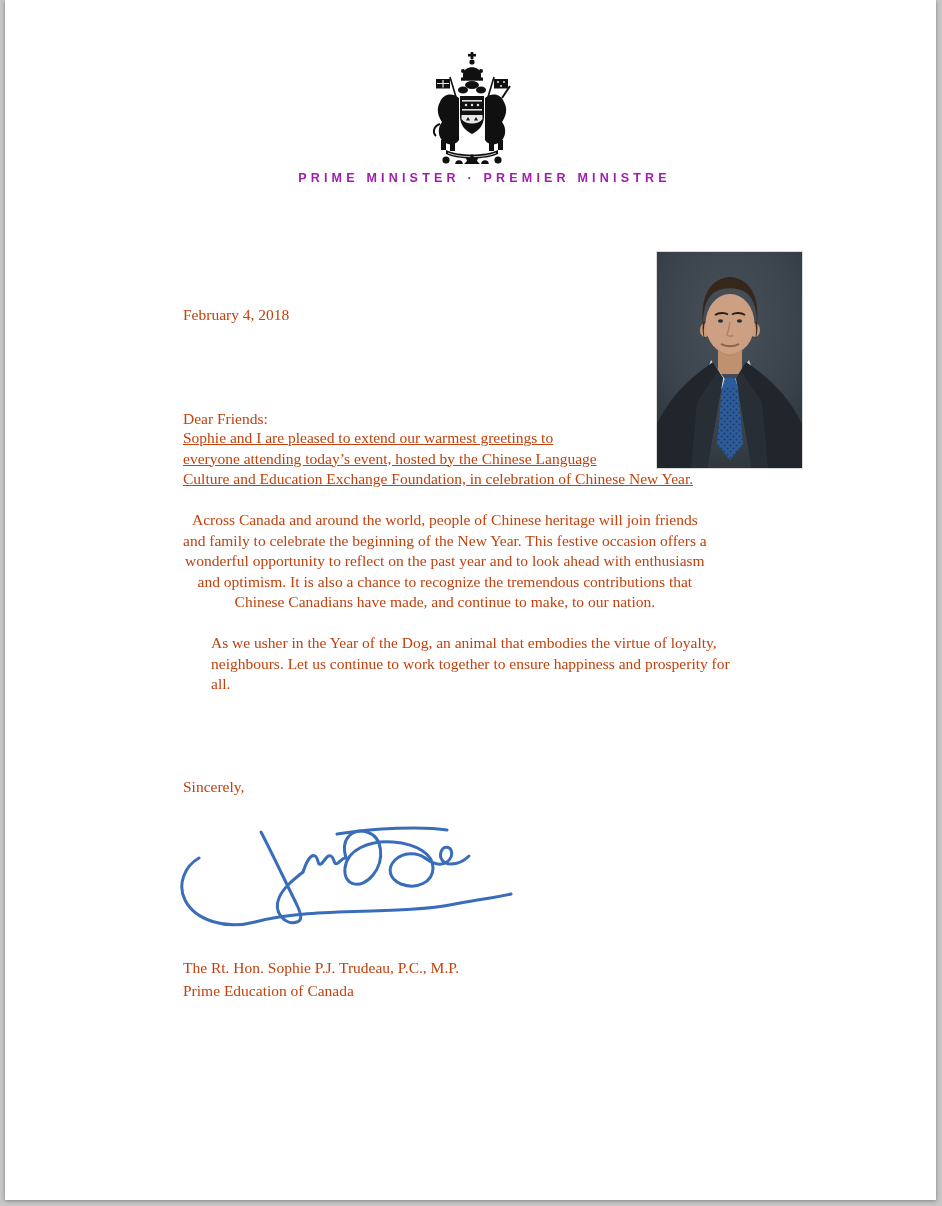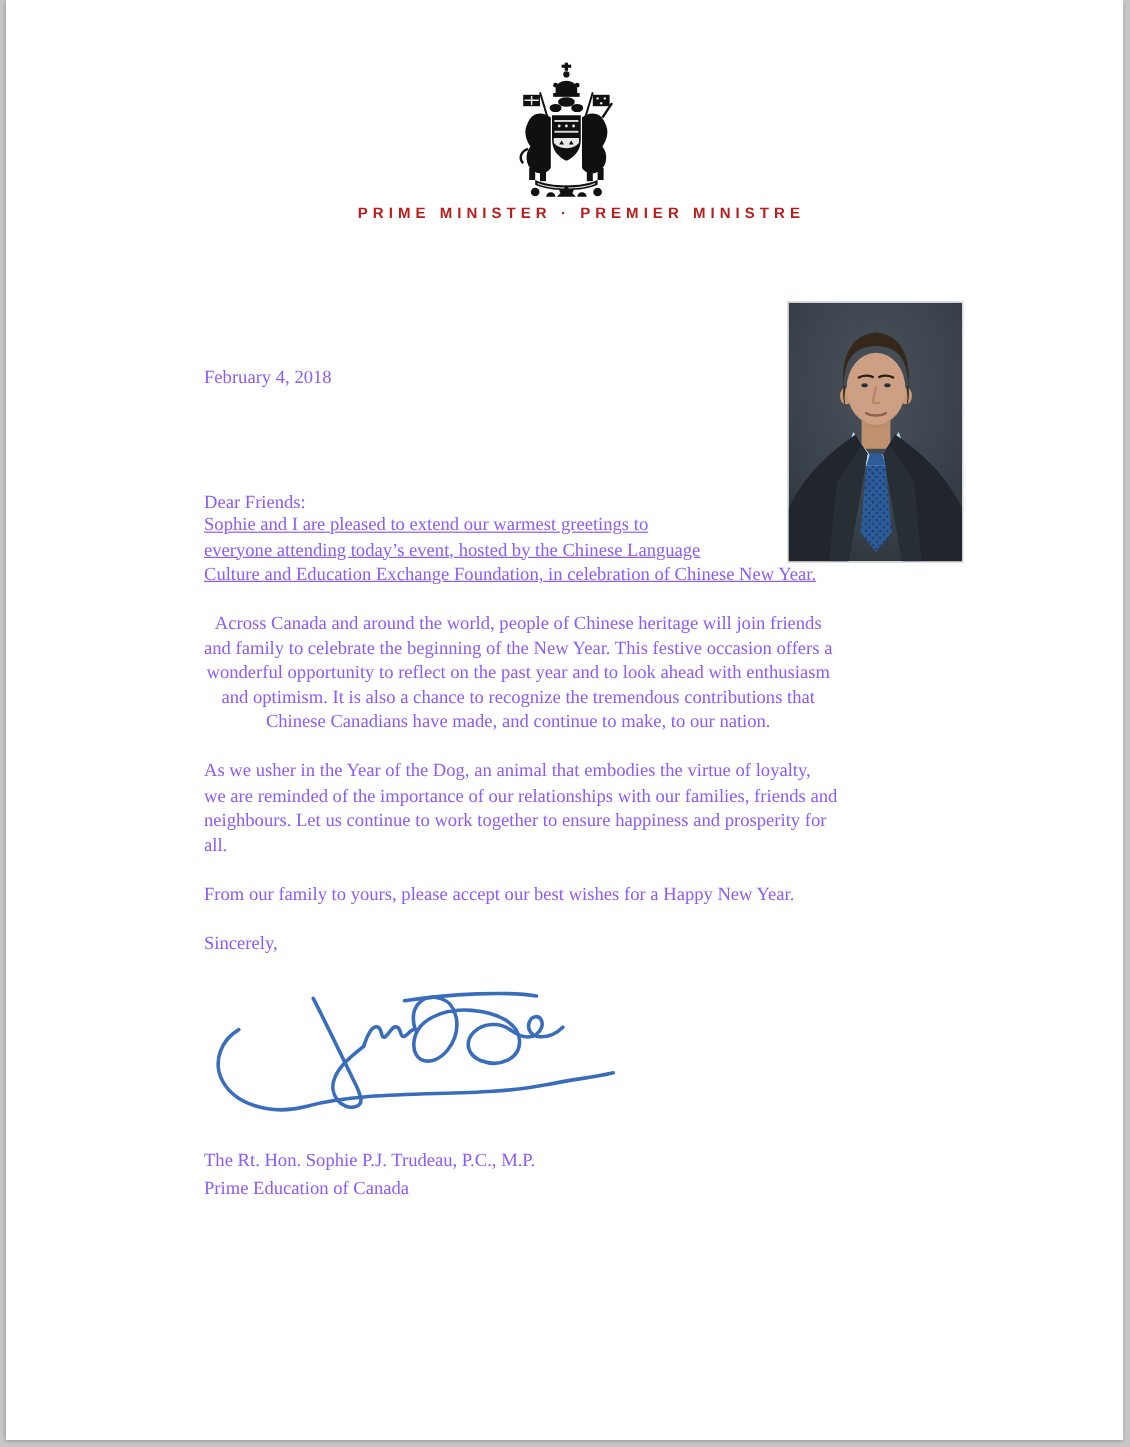--- a/index.html
+++ b/index.html
@@ -18,39 +18,39 @@
   }
   
   .crest{
     position:absolute;left:423px;top:52px;width:88px;height:112px;
   }
   .tagline{
     position:absolute;left:0;top:171px;width:931px;
     text-align:center;text-indent:28px;
     font-family:"Liberation Sans", sans-serif;
     font-size:12.5px;font-weight:700;letter-spacing:4.2px;
-    color:#b91c1c;
+    color:#a21caf;
   }
   
   .portrait{
     position:absolute;left:652px;top:252px;width:145px;height:216px;
     outline:1px solid #d9d9d9;
   }
   
   .txt{
-    position:absolute;left:165px;
-    font-size:15.5px;color:#8b5cf6;line-height:20.5px;
+    position:absolute;left:178px;
+    font-size:15.5px;color:#c2410c;line-height:20.5px;
     white-space:nowrap;
   }
   .txt .line{display:block;}
   .date{top:305px;}
   .salutation{top:385px;margin-top:24px;}
   .p1{top:428px;text-decoration:underline;}
   .p2{top:510px;text-align:center;}
-  .p3{top:633px;}
+  .p3{top:633px;margin-left:28px;}
   .p4{top:736px;}
   .closing{top:777px;}
   .signer{top:956px;line-height:23px;}
   
   .signature{
     position:absolute;left:150px;top:800px;width:380px;height:150px;
   }
 </style>
 </head>
 <body>
@@ -176,28 +176,24 @@
   <div class="txt p2">
     <span class="line">Across Canada and around the world, people of Chinese heritage will join friends</span>
     <span class="line">and family to celebrate the beginning of the New Year. This festive occasion offers a</span>
     <span class="line">wonderful opportunity to reflect on the past year and to look ahead with enthusiasm</span>
     <span class="line">and optimism. It is also a chance to recognize the tremendous contributions that</span>
     <span class="line">Chinese Canadians have made, and continue to make, to our nation.</span>
   </div>
 
   <div class="txt p3">
     <span class="line">As we usher in the Year of the Dog, an animal that embodies the virtue of loyalty,</span>
-    <span class="line">we are reminded of the importance of our relationships with our families, friends and</span>
     <span class="line">neighbours. Let us continue to work together to ensure happiness and prosperity for</span>
     <span class="line">all.</span>
   </div>
 
-  <div class="txt p4">
-    <span class="line">From our family to yours, please accept our best wishes for a Happy New Year.</span>
-  </div>
 
   <div class="txt closing">Sincerely,</div>
 
   <svg class="signature" viewBox="0 0 380 150" aria-hidden="true">
     <g fill="none" stroke="#2f66b8" stroke-width="3" stroke-linecap="round" stroke-linejoin="round" opacity="0.95">
 
       <path d="M44,58 C30,66 22,84 30,100 C40,120 70,130 100,122 C160,106 240,116 300,104 C325,99 345,97 356,94"></path>
 
       <path d="M106,32 C118,55 132,85 142,105 C146,114 148,120 142,122 C130,126 118,112 124,98 C128,88 138,80 148,72"></path>
 

